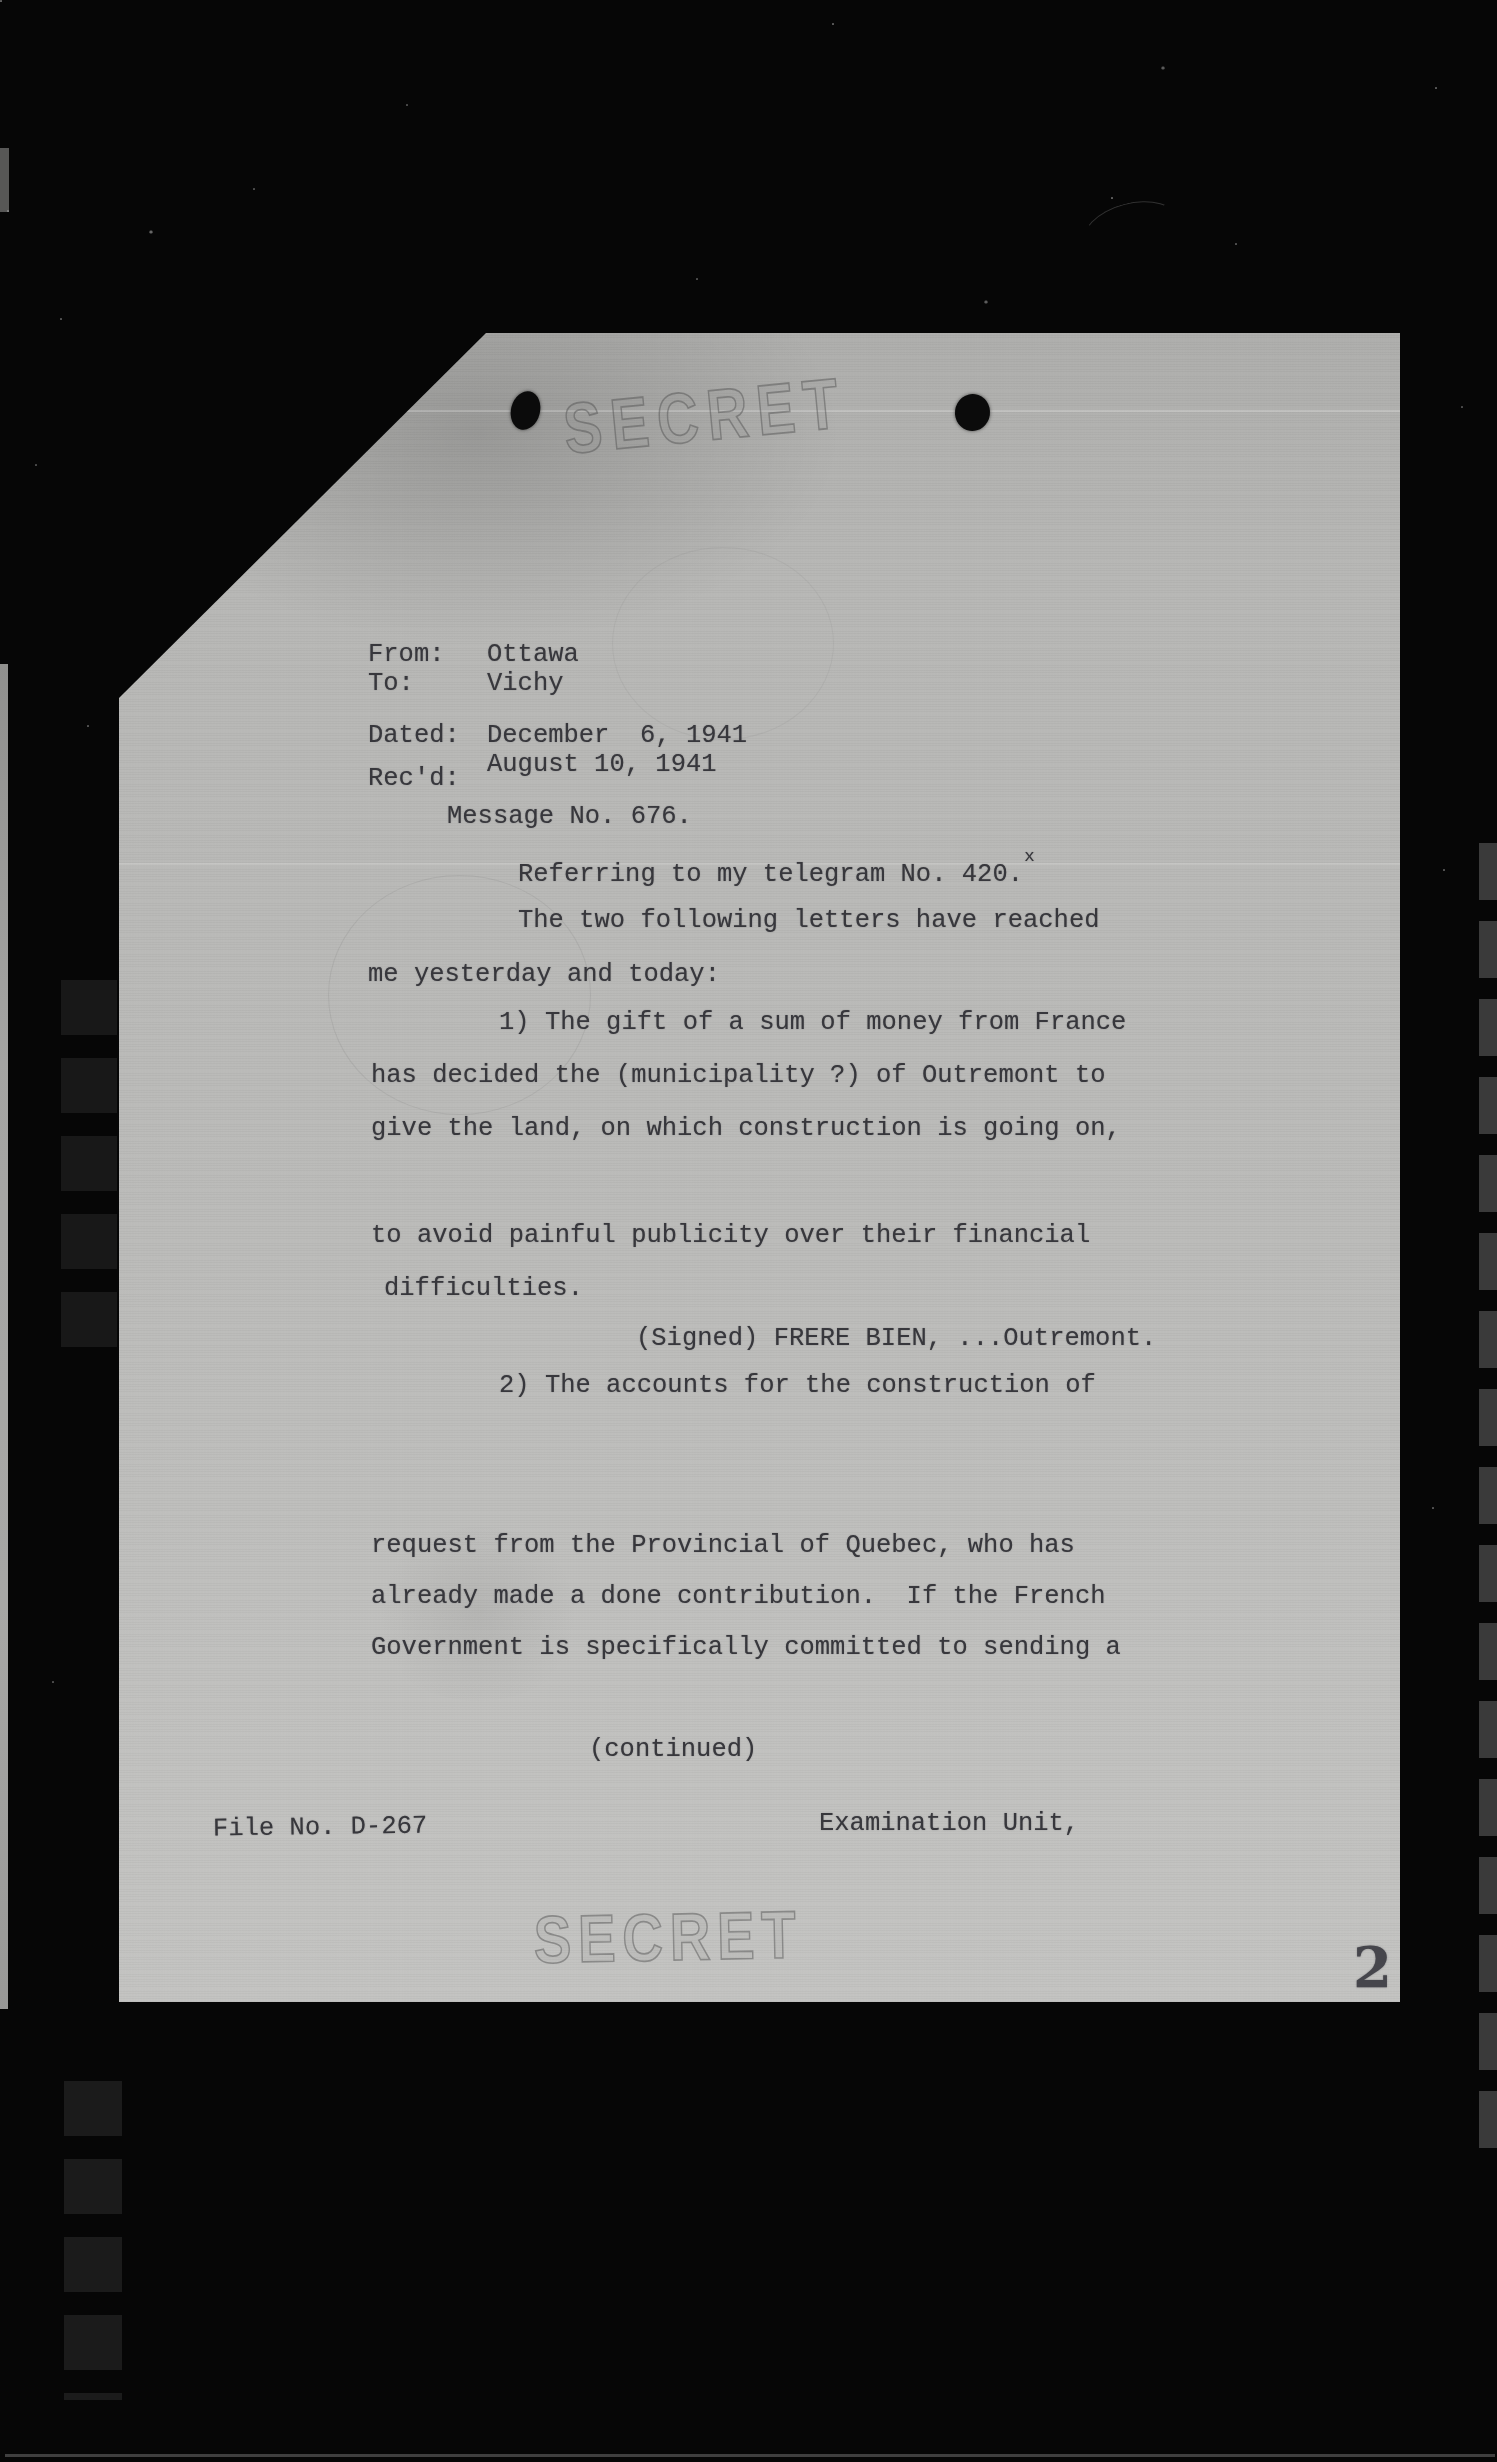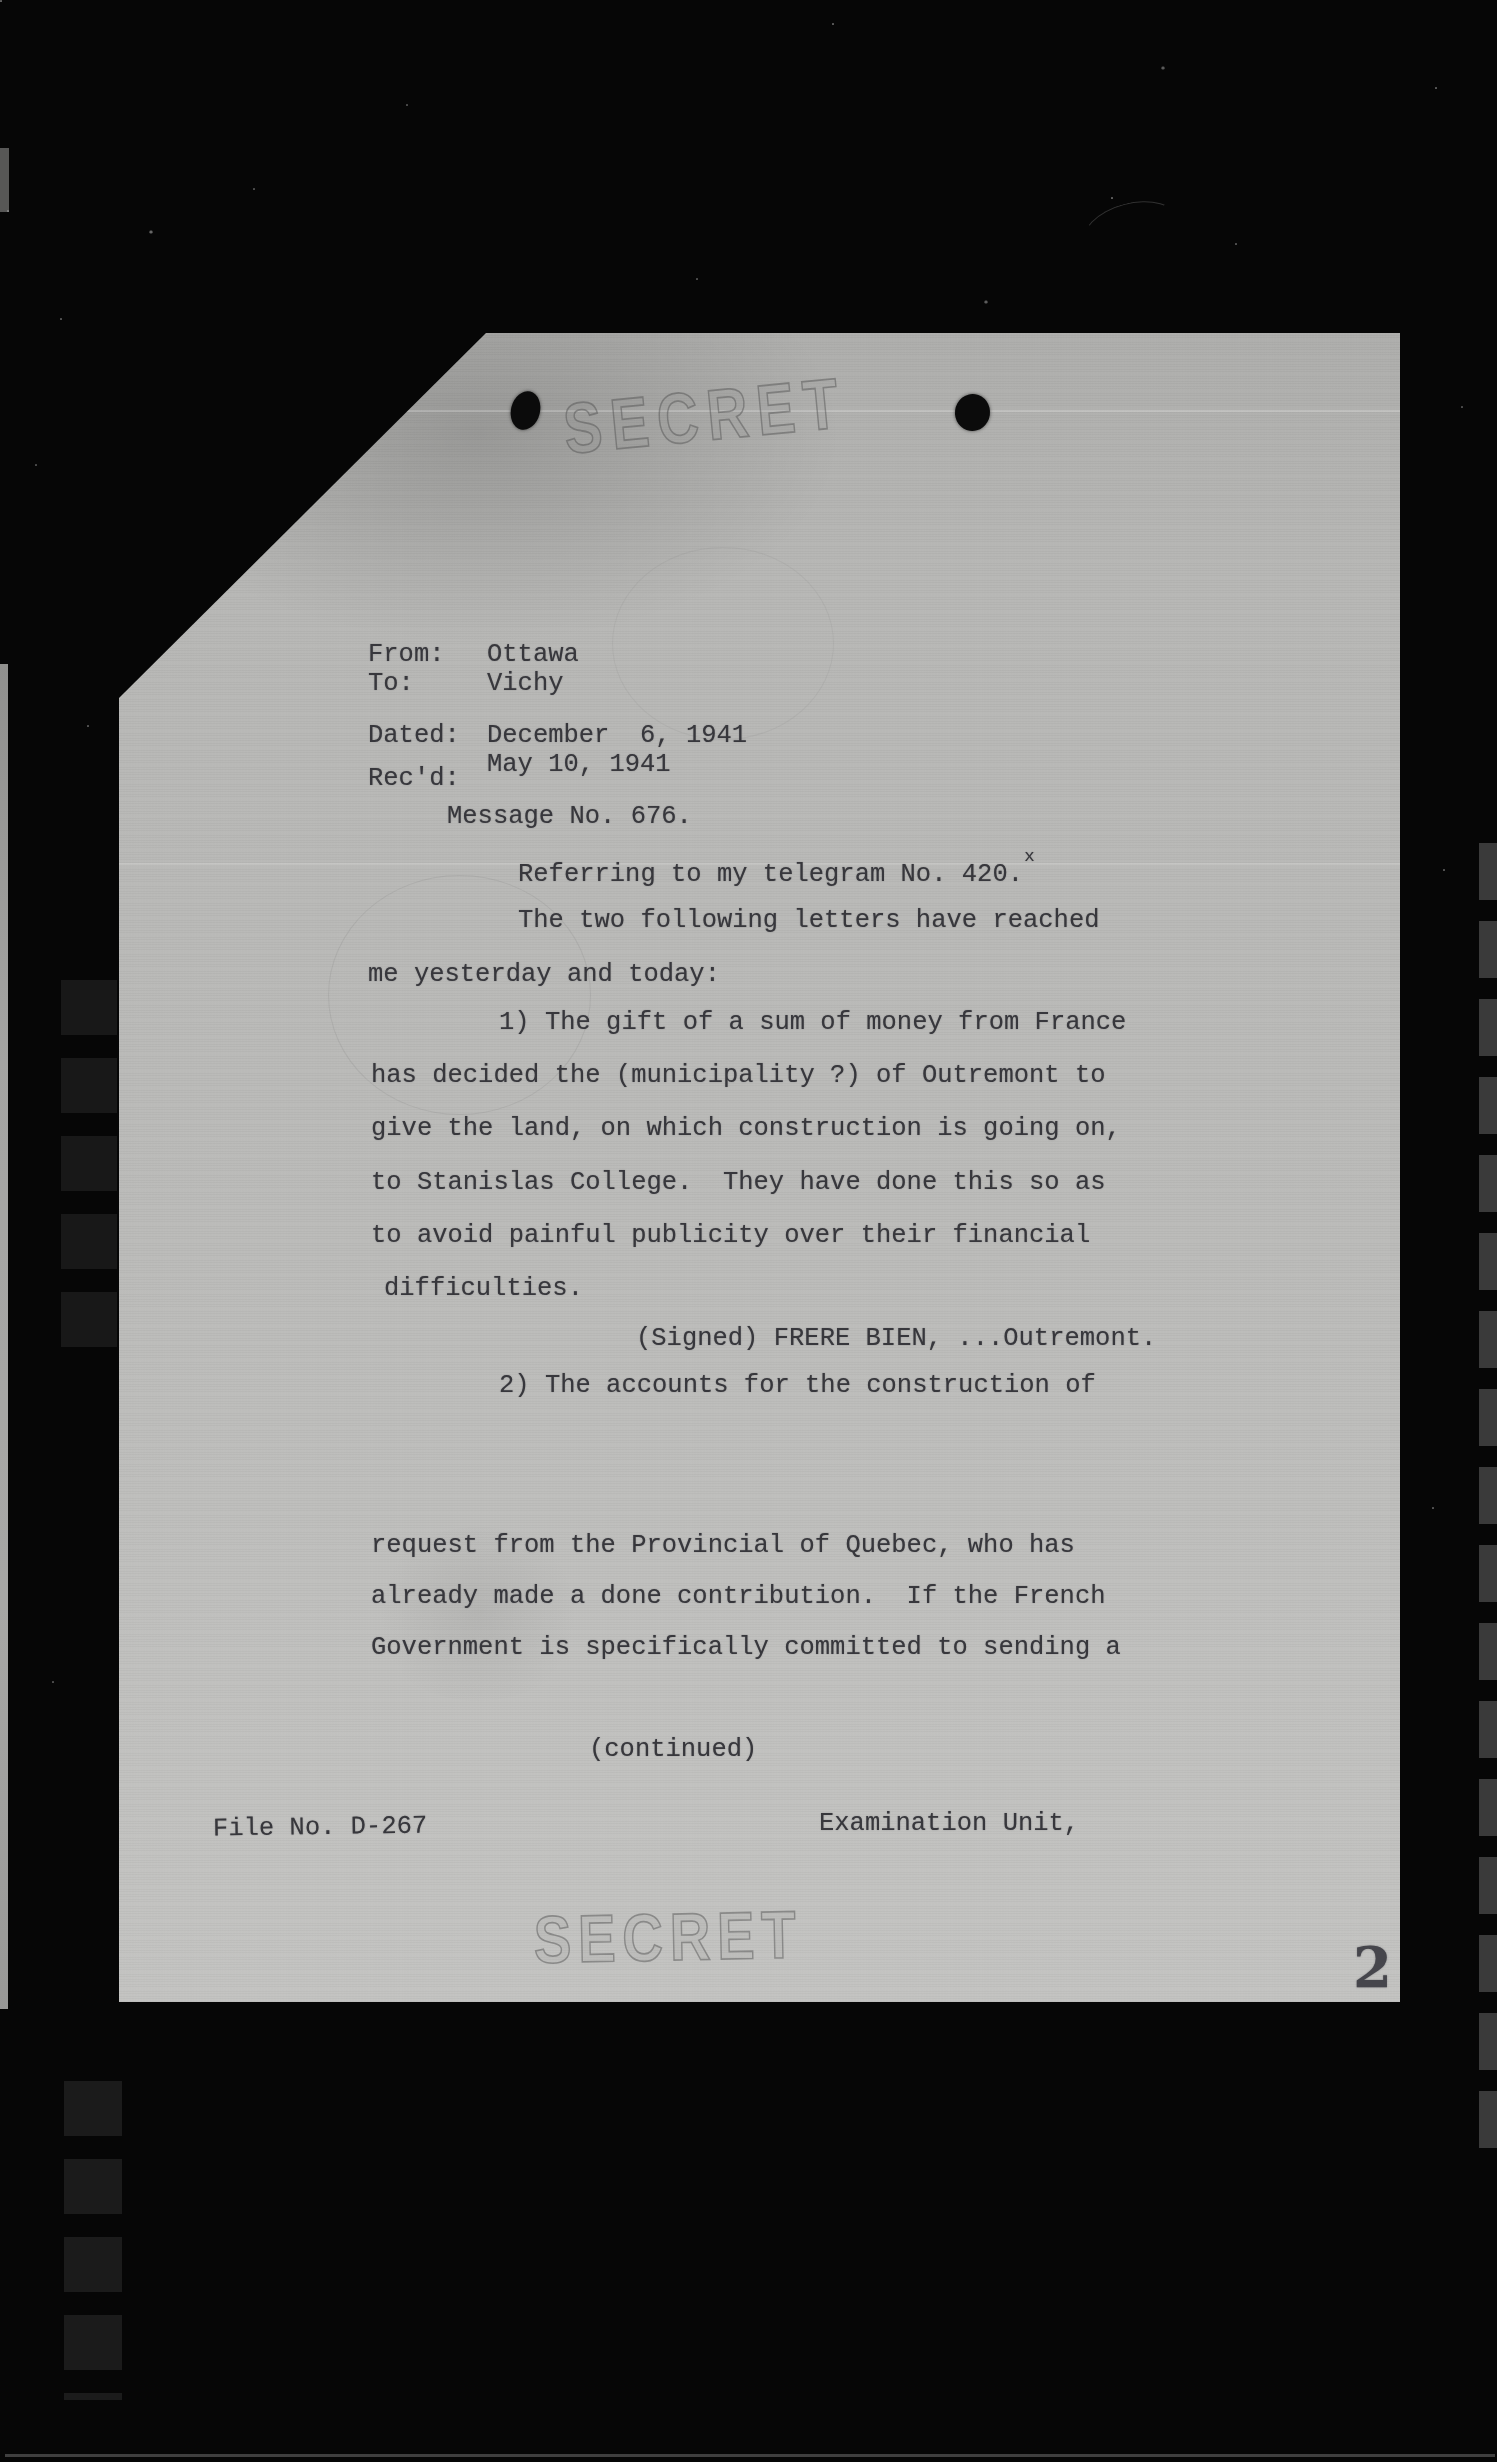--- a/index.html
+++ b/index.html
@@ -79,33 +79,32 @@
     <div class="stamp" style="left:441px;top:55px;font-size:68px;transform:rotate(-5.5deg) scale(.84,1.05)">SECRET</div>
     <div class="stamp" style="left:414px;top:1568px;font-size:67px;letter-spacing:8px;transform:rotate(-1.2deg) scale(.84,1)">SECRET</div>
 
     <div class="tl" style="left:249px;top:307px">From:</div>
     <div class="tl" style="left:368px;top:307px">Ottawa</div>
     <div class="tl" style="left:249px;top:336px">To:</div>
     <div class="tl" style="left:368px;top:336px">Vichy</div>
     <div class="tl" style="left:249px;top:388px">Dated:</div>
     <div class="tl" style="left:368px;top:388px">December  6, 1941</div>
     <div class="tl" style="left:249px;top:431px">Rec'd:</div>
-    <div class="tl" style="left:368px;top:417px">May 10, 1941</div>
+    <div class="tl" style="left:368px;top:417px">August 10, 1941</div>
 
     <div class="tl" style="left:328px;top:469px">Message No. 676.</div>
 
     <div class="tl" style="left:399px;top:519px"><span>Referring to my telegram No. 420.</span><sup>x</sup></div>
 
     <div class="tl" style="left:399px;top:573px">The two following letters have reached</div>
     <div class="tl" style="left:249px;top:627px">me yesterday and today:</div>
 
     <div class="tl" style="left:380px;top:675px">1) The gift of a sum of money from France</div>
     <div class="tl" style="left:252px;top:728px">has decided the (municipality ?) of Outremont to</div>
     <div class="tl" style="left:252px;top:781px">give the land, on which construction is going on,</div>
-    <div class="tl" style="left:252px;top:835px">to Stanislas College.  They have done this so as</div>
     <div class="tl" style="left:252px;top:888px">to avoid painful publicity over their financial</div>
     <div class="tl" style="left:265px;top:941px">difficulties.</div>
 
     <div class="tl" style="left:517px;top:991px">(Signed) FRERE BIEN, ...Outremont.</div>
 
     <div class="tl" style="left:380px;top:1038px">2) The accounts for the construction of</div>
     <div class="tl" style="left:252px;top:1198px">request from the Provincial of Quebec, who has</div>
     <div class="tl" style="left:252px;top:1249px">already made a done contribution.  If the French</div>
     <div class="tl" style="left:252px;top:1300px">Government is specifically committed to sending a</div>
 

